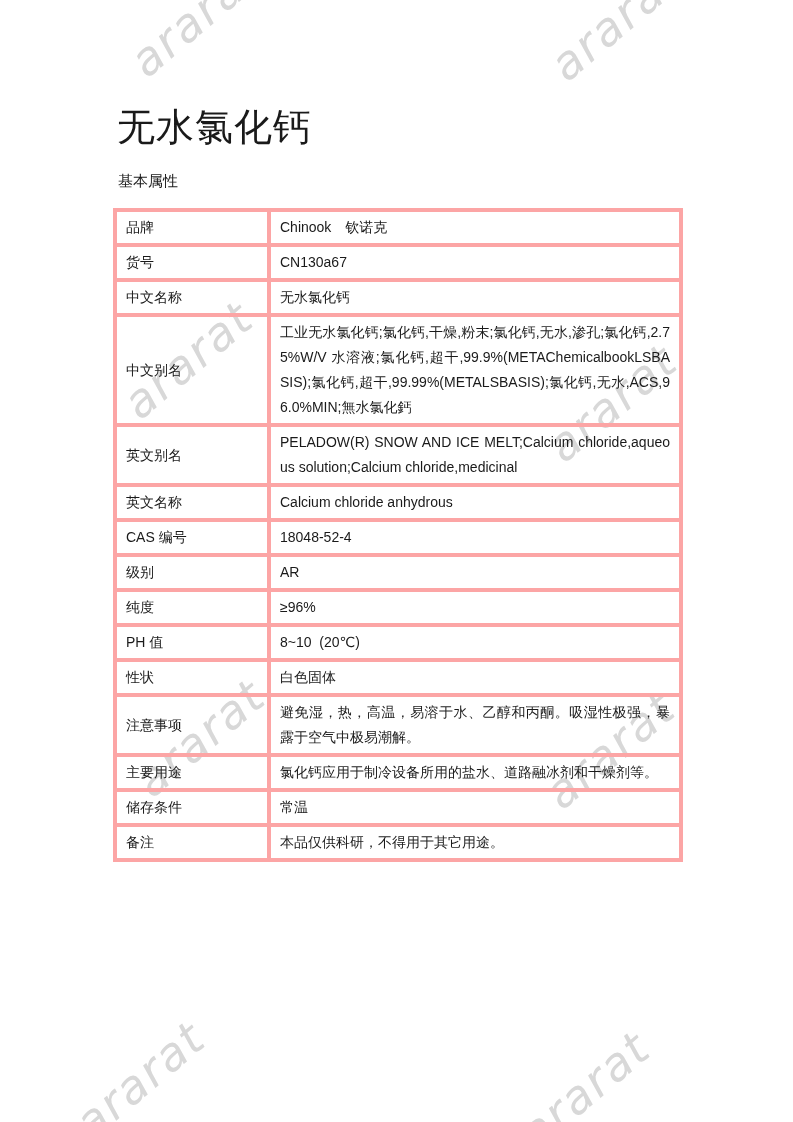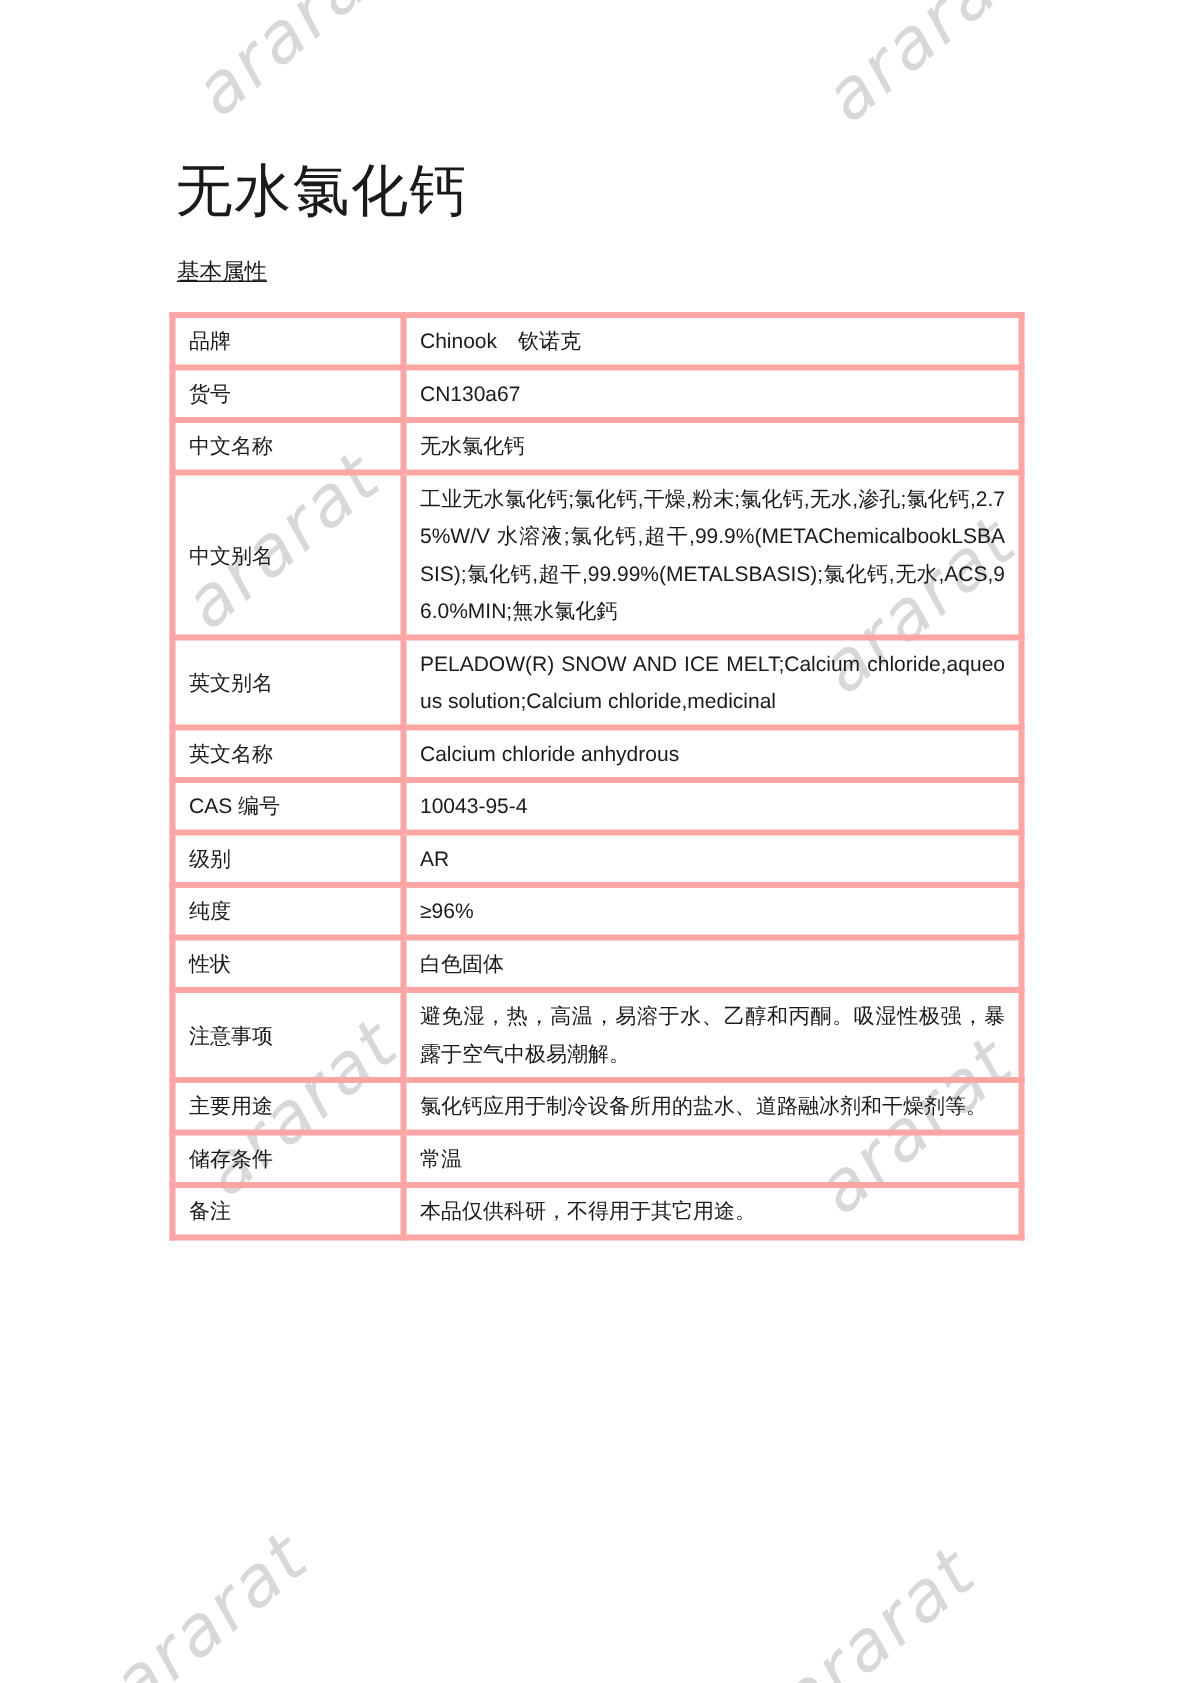--- a/index.html
+++ b/index.html
@@ -45,21 +45,20 @@
     letter-spacing: 1px;
     z-index: 1;
     color: #1a1a1a;
   }
   .section-heading {
     position: absolute;
     left: 118px;
     top: 172px;
     font-size: 15px;
     z-index: 1;
-    text-decoration: underline;
   }
   table.props {
     position: absolute;
     left: 113px;
     top: 208px;
     width: 566px;
     border-collapse: collapse;
     table-layout: fixed;
     font-size: 14px;
     z-index: 1;
@@ -125,29 +124,33 @@
       <tr>
         <td class="cell-label">英文别名</td>
         <td class="cell-value">PELADOW(R) SNOW AND ICE MELT;Calcium chloride,aqueous solution;Calcium chloride,medicinal</td>
       </tr>
       <tr>
         <td class="cell-label">英文名称</td>
         <td class="cell-value">Calcium chloride anhydrous</td>
       </tr>
       <tr>
         <td class="cell-label">CAS 编号</td>
-        <td class="cell-value">10043-95-4</td>
+        <td class="cell-value">18048-52-4</td>
       </tr>
       <tr>
         <td class="cell-label">级别</td>
         <td class="cell-value">AR</td>
       </tr>
       <tr>
         <td class="cell-label">纯度</td>
         <td class="cell-value">≥96%</td>
+      </tr>
+      <tr>
+        <td class="cell-label">PH 值</td>
+        <td class="cell-value">8~10 &nbsp;(20℃)</td>
       </tr>
       <tr>
         <td class="cell-label">性状</td>
         <td class="cell-value">白色固体</td>
       </tr>
       <tr>
         <td class="cell-label">注意事项</td>
         <td class="cell-value">避免湿，热，高温，易溶于水、乙醇和丙酮。吸湿性极强，暴露于空气中极易潮解。</td>
       </tr>
       <tr>

